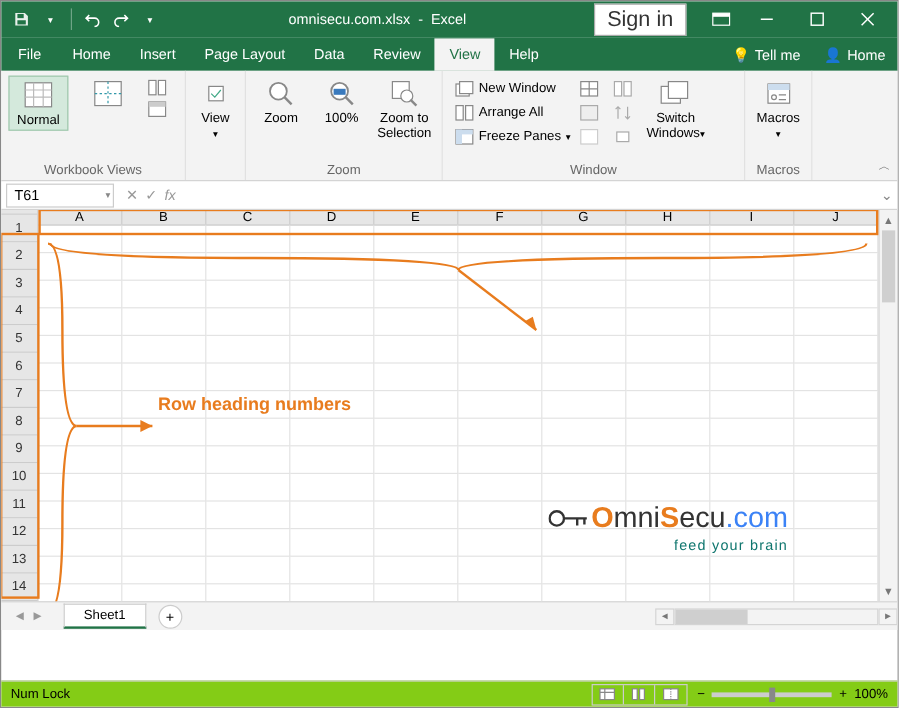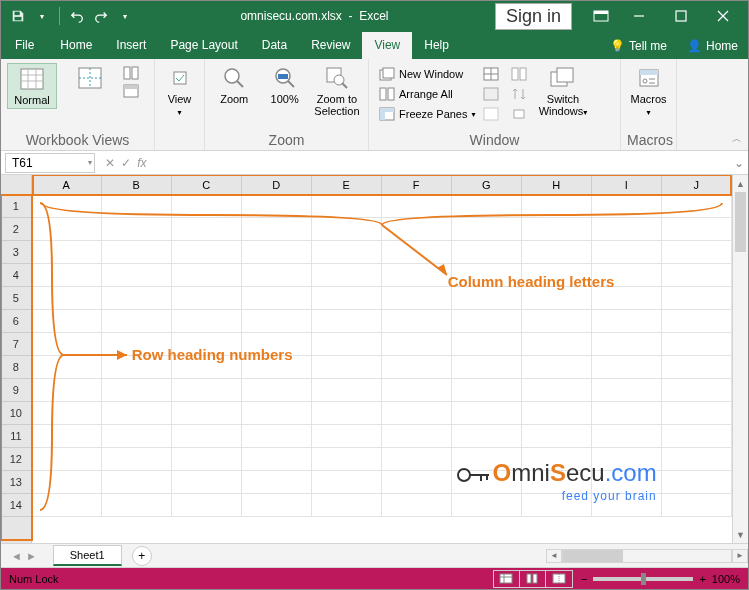--- a/index.html
+++ b/index.html
@@ -23,21 +23,21 @@
     .menubar .tab { padding: 6px 12px 7px 12px; cursor: pointer; }
     .menubar .file { padding: 6px 14px 7px 14px; }
     .menubar .tab.active { background: #f3f3f3; color: #217346; }
     .menubar .spacer { flex: 1; }
     .tellme, .share { display: flex; align-items: center; gap: 4px; padding: 6px 10px; cursor: pointer; }
 
     
     .ribbon { background: #f3f3f3; border-bottom: 1px solid #d4d4d4; display: flex; font-size: 11px; height: 92px; position: relative; }
     .group { border-right: 1px solid #e1e1e1; display: flex; flex-direction: column; padding: 4px 6px 2px 6px; }
     .group-body { flex:1; display:flex; align-items:flex-start; gap:4px;}
-    .group-label { text-align: center; color: #666; font-size: 14px; padding-top:2px;}
+    .group-label { text-align: center; color: #666; font-size: 11px; padding-top:2px;}
     .btn-lg { width: 50px; display: flex; flex-direction: column; align-items: center; justify-content: flex-start; gap: 2px; padding: 2px 2px; cursor: pointer; text-align:center; line-height:1.1;}
     .btn-lg.active{ background:#d4e9dc; border:1px solid #9fc7ad;}
     .btn-lg .ico{ height:26px; display:flex; align-items:center; justify-content:center;}
     .vstack { display:flex; flex-direction:column; gap:2px; justify-content:flex-end; padding-top:2px;}
     .btn-sm { display:flex; align-items:center; gap:4px; padding:1px 4px; cursor:pointer; white-space:nowrap; font-size:11px;}
     .ico16{width:16px; height:16px; display:inline-flex; align-items:center; justify-content:center;}
     .collapse-rb{position:absolute; right:6px; bottom:4px; color:#666; font-size:10px; cursor:pointer;}
 
     
     .fbar { display:flex; align-items:center; height:24px; border-bottom:1px solid #d4d4d4; font-size:12px; background:#fff;}
@@ -74,36 +74,36 @@
     .stab-nav{display:flex; gap:4px; padding:0 10px; color:#999;}
     .stab{padding:3px 16px; background:#fff; border:1px solid #ccc; border-bottom:2px solid #217346; cursor:pointer; margin-left:6px;}
     .stab-add{width:20px; height:20px; display:flex; align-items:center; justify-content:center; border:1px solid #ccc; border-radius:50%; margin-left:10px; cursor:pointer; background:#fff; font-size:12px;}
     .sheettabs .spacer{flex:1;}
     .hscroll{display:flex; align-items:center; gap:0;}
     .hscroll .htrack{width:170px; height:14px; background:#f3f3f3; border:1px solid #d4d4d4; position:relative;}
     .hscroll .hthumb{position:absolute; left:0; top:0; bottom:0; width:60px; background:#cfcfcf;}
     .hscroll .hbtn{width:16px; height:14px; border:1px solid #d4d4d4; display:flex; align-items:center; justify-content:center; font-size:8px; color:#777; background:#f3f3f3;}
 
     
-    .status{height:22px; background:#be185d; border-top:1px solid #d4d4d4; display:flex; align-items:center; font-size:11px; padding:0 8px; gap:8px;}
+    .status{height:22px; background:#84cc16; border-top:1px solid #d4d4d4; display:flex; align-items:center; font-size:11px; padding:0 8px; gap:8px;margin-top:42px;}
     .status .spacer{flex:1;}
     .view-btns{display:flex; border:1px solid #ccc;}
     .view-btns span{width:26px; height:16px; border-right:1px solid #ccc; display:flex; align-items:center; justify-content:center; font-size:10px; cursor:pointer;}
     .view-btns span:last-child{border-right:none;}
     .zoom{display:flex; align-items:center; gap:6px;}
     .zoom .track{width:100px; height:4px; background:#ccc; position:relative;}
     .zoom .knob{position:absolute; left:48px; top:-4px; width:5px; height:12px; background:#888;}
     .ico-sm{width:14px;height:14px;}
 
     
     .logo{position:absolute; right:75px; bottom:40px; text-align:right; pointer-events:none;}
     .logo-main{font-family:Georgia,serif; font-size:24px; color:#333;}
     .logo-main .O{color:#e87c1e; font-weight:bold;}
     .logo-main .S{color:#e87c1e; font-weight:bold;}
-    .logo-sub{font-size:12px; color:#3b82f6; letter-spacing:1px;}
+    .logo-sub{font-size:12px; color:#0f766e; letter-spacing:1px;}
     .key{display:inline-block; vertical-align:middle; margin-right:2px;}
 </style>
 </head>
 <body>
 
 <div class="app">
 
   <div class="titlebar">
     <div class="qat">
       <span class="qat-ico">
@@ -607,22 +607,21 @@
       <svg class="annot" style="left:0;top:0" width="700" height="340">
 
         <path d="M 10 28 Q 10 40 180 40 Q 350 40 350 50 Q 350 40 520 40 Q 690 40 690 28" fill="none" stroke="#e87c1e" stroke-width="2"></path>
         <line x1="350" y1="50" x2="415" y2="100" stroke="#e87c1e" stroke-width="2"></line>
         <polygon points="415,100 405,93 412,89" fill="#e87c1e"></polygon>
 
         <path d="M 8 28 Q 20 28 20 100 Q 20 180 32 180 Q 20 180 20 260 Q 20 335 8 335" fill="none" stroke="#e87c1e" stroke-width="2"></path>
         <line x1="32" y1="180" x2="95" y2="180" stroke="#e87c1e" stroke-width="2"></line>
         <polygon points="95,180 85,175 85,185" fill="#e87c1e"></polygon>
       </svg>
-      <div class="annot annot-text" style="left:416px;top:98px">Column heading letters</div>
-      <div class="annot annot-text" style="left:100px;top:171px">Row heading numbers</div>
+      <div class="annot annot-text" style="left:100px;top:154px">Row heading numbers</div>
 
       <div class="logo">
         <div class="logo-main">
           <span class="key"><svg width="34" height="16" viewBox="0 0 34 16">
                 <circle cx="7" cy="8" r="6" fill="none" stroke="#333" stroke-width="2"></circle>
                 <line x1="13" y1="8" x2="32" y2="8" stroke="#333" stroke-width="2"></line>
                 <line x1="24" y1="8" x2="24" y2="14" stroke="#333" stroke-width="2"></line>
                 <line x1="30" y1="8" x2="30" y2="13" stroke="#333" stroke-width="2"></line>
               </svg></span><span class="O">O</span><span>mni</span><span class="S">S</span><span>ecu</span><span style="color:#3b82f6">.com</span>
         </div>

